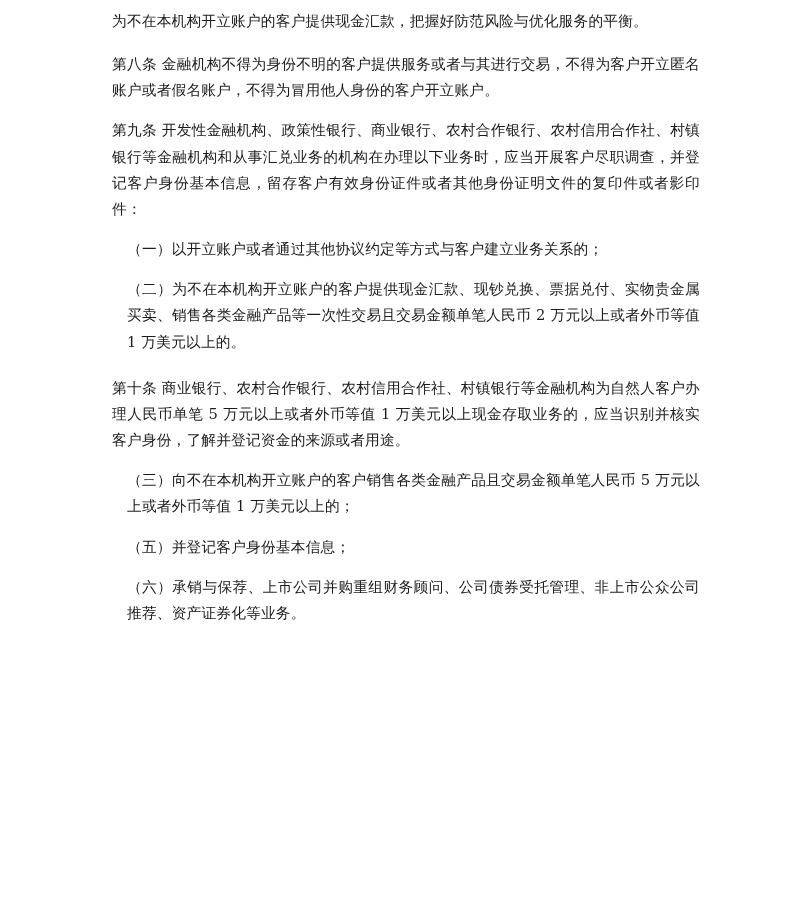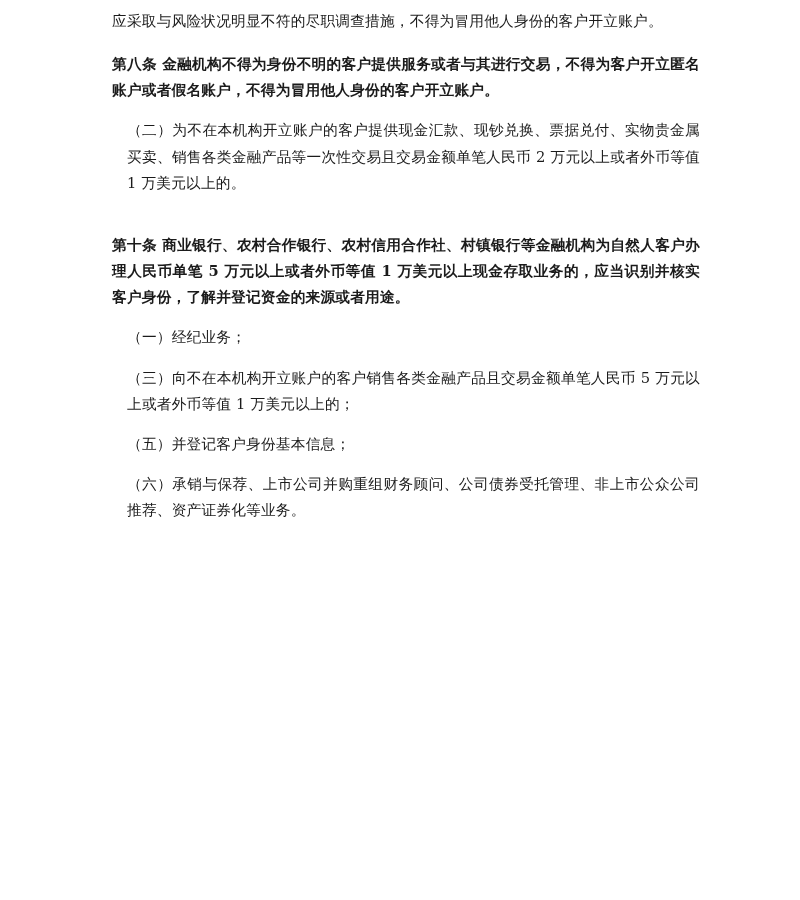--- a/index.html
+++ b/index.html
@@ -29,40 +29,40 @@
     margin: 0 0 14px 0;
     font-size: 14.7px;
     line-height: 1.78;
     text-align: justify;
     text-justify: inter-ideograph;
     letter-spacing: 0.2px;
     color: #1b1b1b;
   }
   p.indent-1 {
     text-indent: 0;
-    font-weight: bold;
   }
   p.indent-2 {
     padding-left: 15px;
   }
   p.gap-above {
-    margin-top: 36px;
+    margin-top: 20px;
   }
   
   p.continuation {
     margin-bottom: 17px;
   }
 </style>
 </head>
 <body>
 
 <div class="page">
   <div class="doc-body">
-    <p class="para continuation">应采取与风险状况明显不符的尽职调查措施，不得为冒用他人身份的客户开立账户。</p>
+    <p class="para continuation">为不在本机构开立账户的客户提供现金汇款，把握好防范风险与优化服务的平衡。</p>
     <p class="para indent-1">第八条 金融机构不得为身份不明的客户提供服务或者与其进行交易，不得为客户开立匿名账户或者假名账户，不得为冒用他人身份的客户开立账户。</p>
+    <p class="para indent-1">第九条 开发性金融机构、政策性银行、商业银行、农村合作银行、农村信用合作社、村镇银行等金融机构和从事汇兑业务的机构在办理以下业务时，应当开展客户尽职调查，并登记客户身份基本信息，留存客户有效身份证件或者其他身份证明文件的复印件或者影印件：</p>
+    <p class="para indent-2">（一）以开立账户或者通过其他协议约定等方式与客户建立业务关系的；</p>
     <p class="para indent-2">（二）为不在本机构开立账户的客户提供现金汇款、现钞兑换、票据兑付、实物贵金属买卖、销售各类金融产品等一次性交易且交易金额单笔人民币 2 万元以上或者外币等值 1 万美元以上的。</p>
     <p class="para indent-1 gap-above">第十条 商业银行、农村合作银行、农村信用合作社、村镇银行等金融机构为自然人客户办理人民币单笔 5 万元以上或者外币等值 1 万美元以上现金存取业务的，应当识别并核实客户身份，了解并登记资金的来源或者用途。</p>
-    <p class="para indent-2">（一）经纪业务；</p>
     <p class="para indent-2">（三）向不在本机构开立账户的客户销售各类金融产品且交易金额单笔人民币 5 万元以上或者外币等值 1 万美元以上的；</p>
     <p class="para indent-2">（五）并登记客户身份基本信息；</p>
     <p class="para indent-2">（六）承销与保荐、上市公司并购重组财务顾问、公司债券受托管理、非上市公众公司推荐、资产证券化等业务。</p>
   </div>
 </div>
 
 </body></html>

